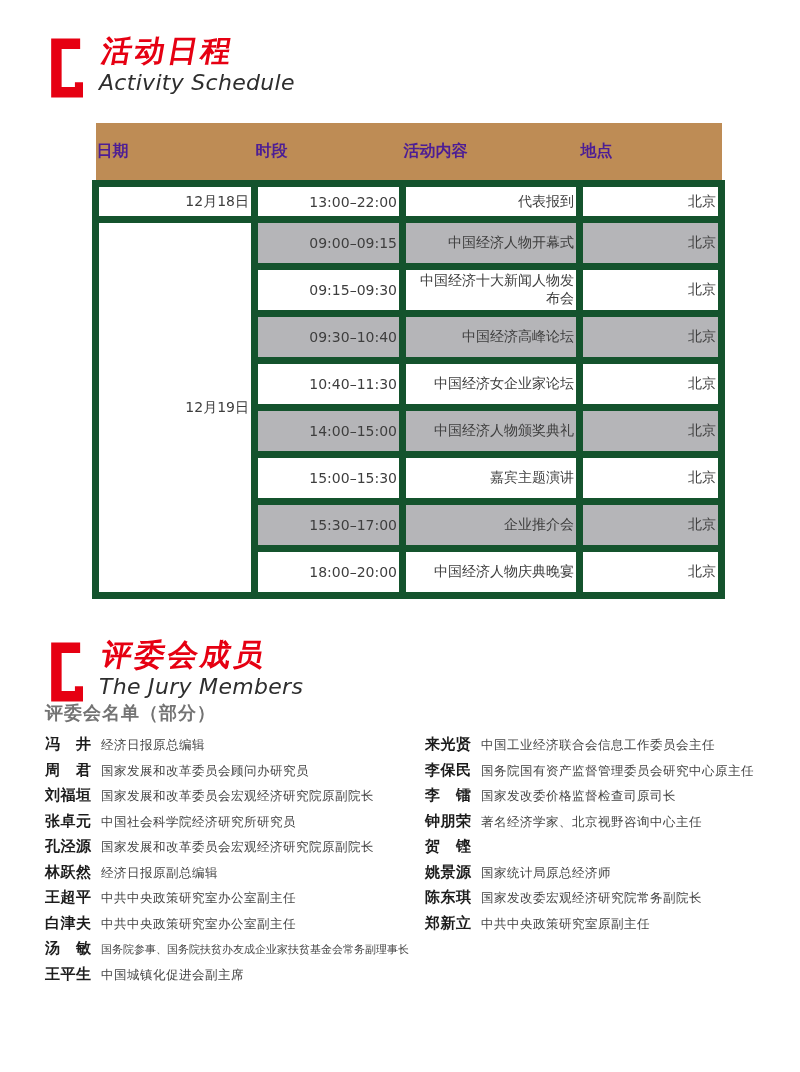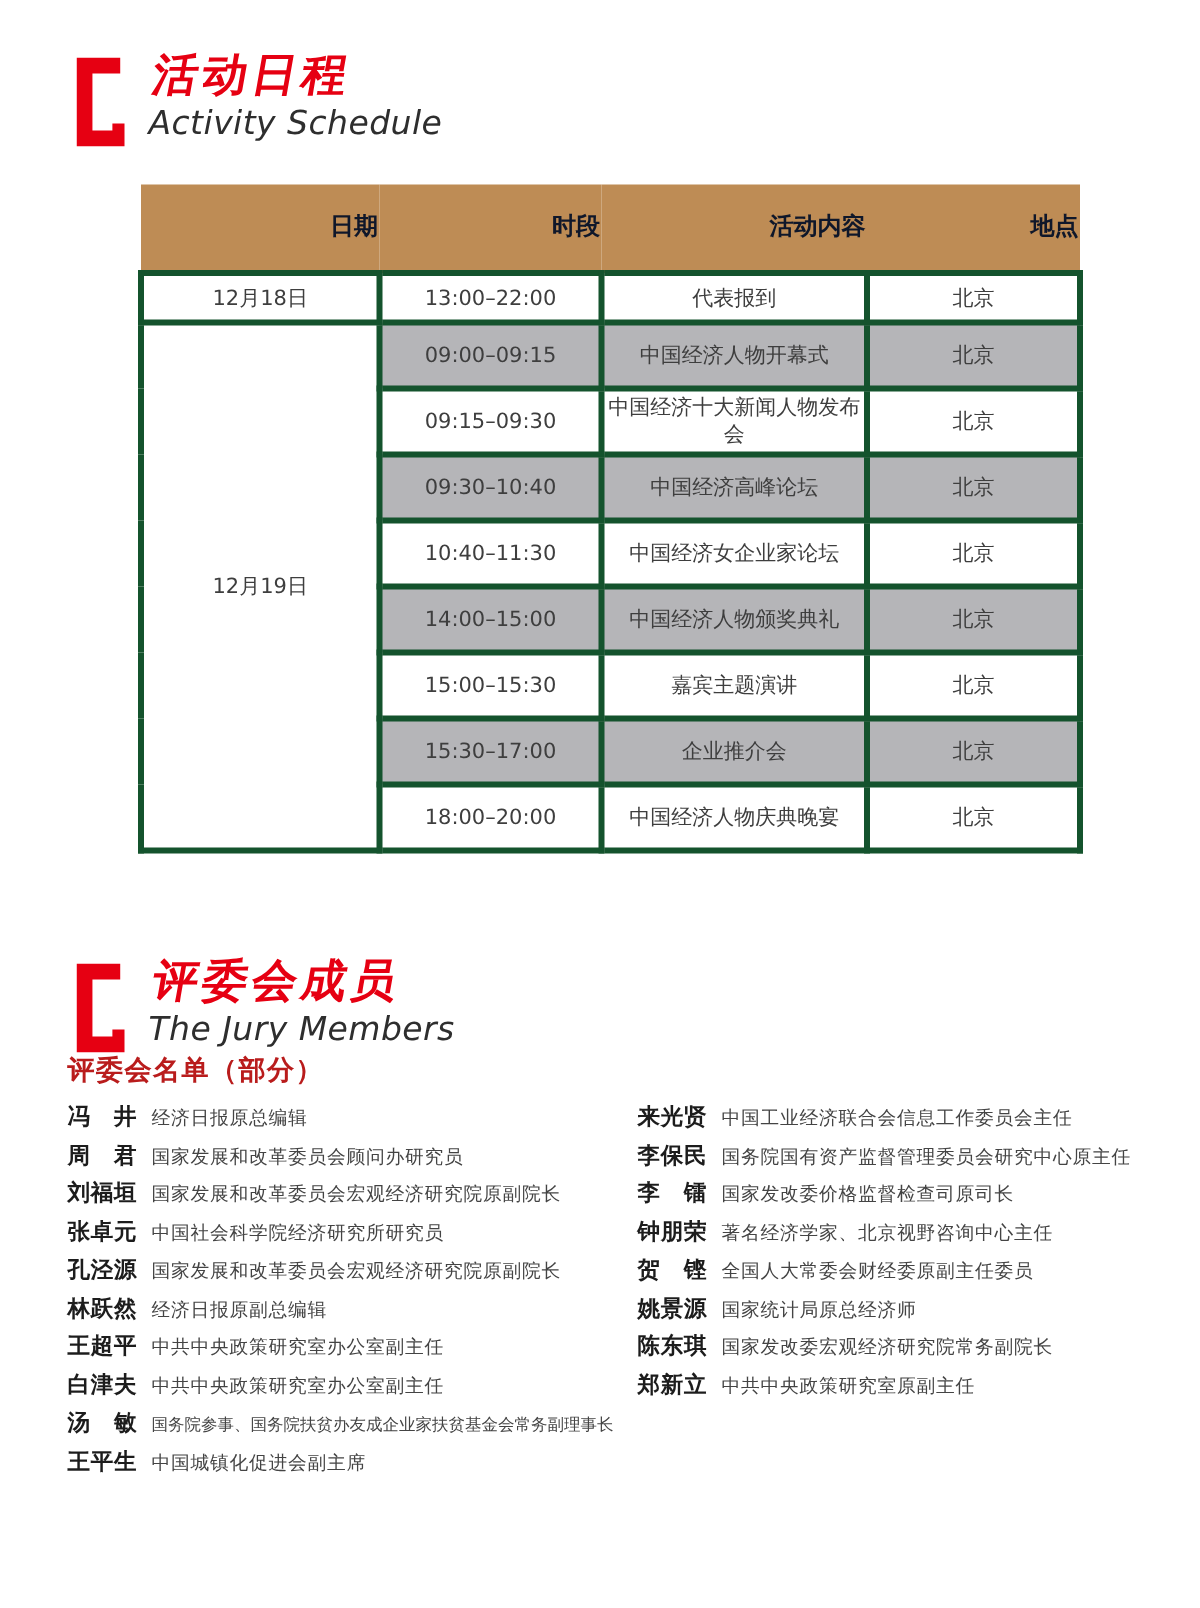--- a/index.html
+++ b/index.html
@@ -22,36 +22,36 @@
     color:#2e2e2e; font-style:italic; font-size:22px; line-height:1.1;
     margin-top:2px; letter-spacing:0.3px;
   }
 
   
   #schedule-table {
     position:absolute; left:92px; top:123px; width:626px;
     border-collapse:collapse; table-layout:fixed;
   }
   #schedule-table th {
-    background:#BE8C55; color:#0f172a; font-size:16px; font-weight:bold;
-    height:55px; border:none; text-align:right;
+    background:#BE8C55; color:#4c1d95; font-size:16px; font-weight:bold;
+    height:55px; border:none; text-align:left;
   }
   #schedule-table td {
-    border:4px solid #14532d; text-align:center; vertical-align:middle;
+    border:7px solid #14532d; text-align:right; vertical-align:middle;
     color:#3E3E3E; font-size:14px; height:40px; background:#ffffff;
     padding:0 2px;
   }
   #schedule-table tr.short td { height:29px; }
   #schedule-table td.shaded { background:#B5B5B8;margin-left:28px; }
   #schedule-table td.date-cell { background:#ffffff; }
 
   
   #jury-list-heading {
     position:absolute; left:45px; top:701px; font-size:18px; font-weight:bold;
-    color:#b91c1c; letter-spacing:1px;
+    color:#737373; letter-spacing:1px;
   }
   #jury-list { position:absolute; left:45px; top:735px; width:722px; display:flex; }
   .jury-col { width:380px; flex:none; }
   .jury-col.right { width:342px; }
   .jury-item { display:flex; align-items:baseline; margin-bottom:10px; height:15.5px; }
   .jury-item .name {
     flex:none; width:48px; margin-right:8px; font-weight:bold; color:#1c1c1c;
     font-size:15px; white-space:pre; letter-spacing:0.5px;
   }
   .jury-item .jtitle { font-size:12.5px; color:#444; white-space:nowrap; letter-spacing:0.5px; }
@@ -204,21 +204,20 @@
         <div class="jury-item">
           <span class="name">李　镭</span>
           <span class="jtitle">国家发改委价格监督检查司原司长</span>
         </div>
         <div class="jury-item">
           <span class="name">钟朋荣</span>
           <span class="jtitle">著名经济学家、北京视野咨询中心主任</span>
         </div>
         <div class="jury-item">
           <span class="name">贺　铿</span>
-          <span class="jtitle">全国人大常委会财经委原副主任委员</span>
         </div>
         <div class="jury-item">
           <span class="name">姚景源</span>
           <span class="jtitle">国家统计局原总经济师</span>
         </div>
         <div class="jury-item">
           <span class="name">陈东琪</span>
           <span class="jtitle">国家发改委宏观经济研究院常务副院长</span>
         </div>
         <div class="jury-item">

